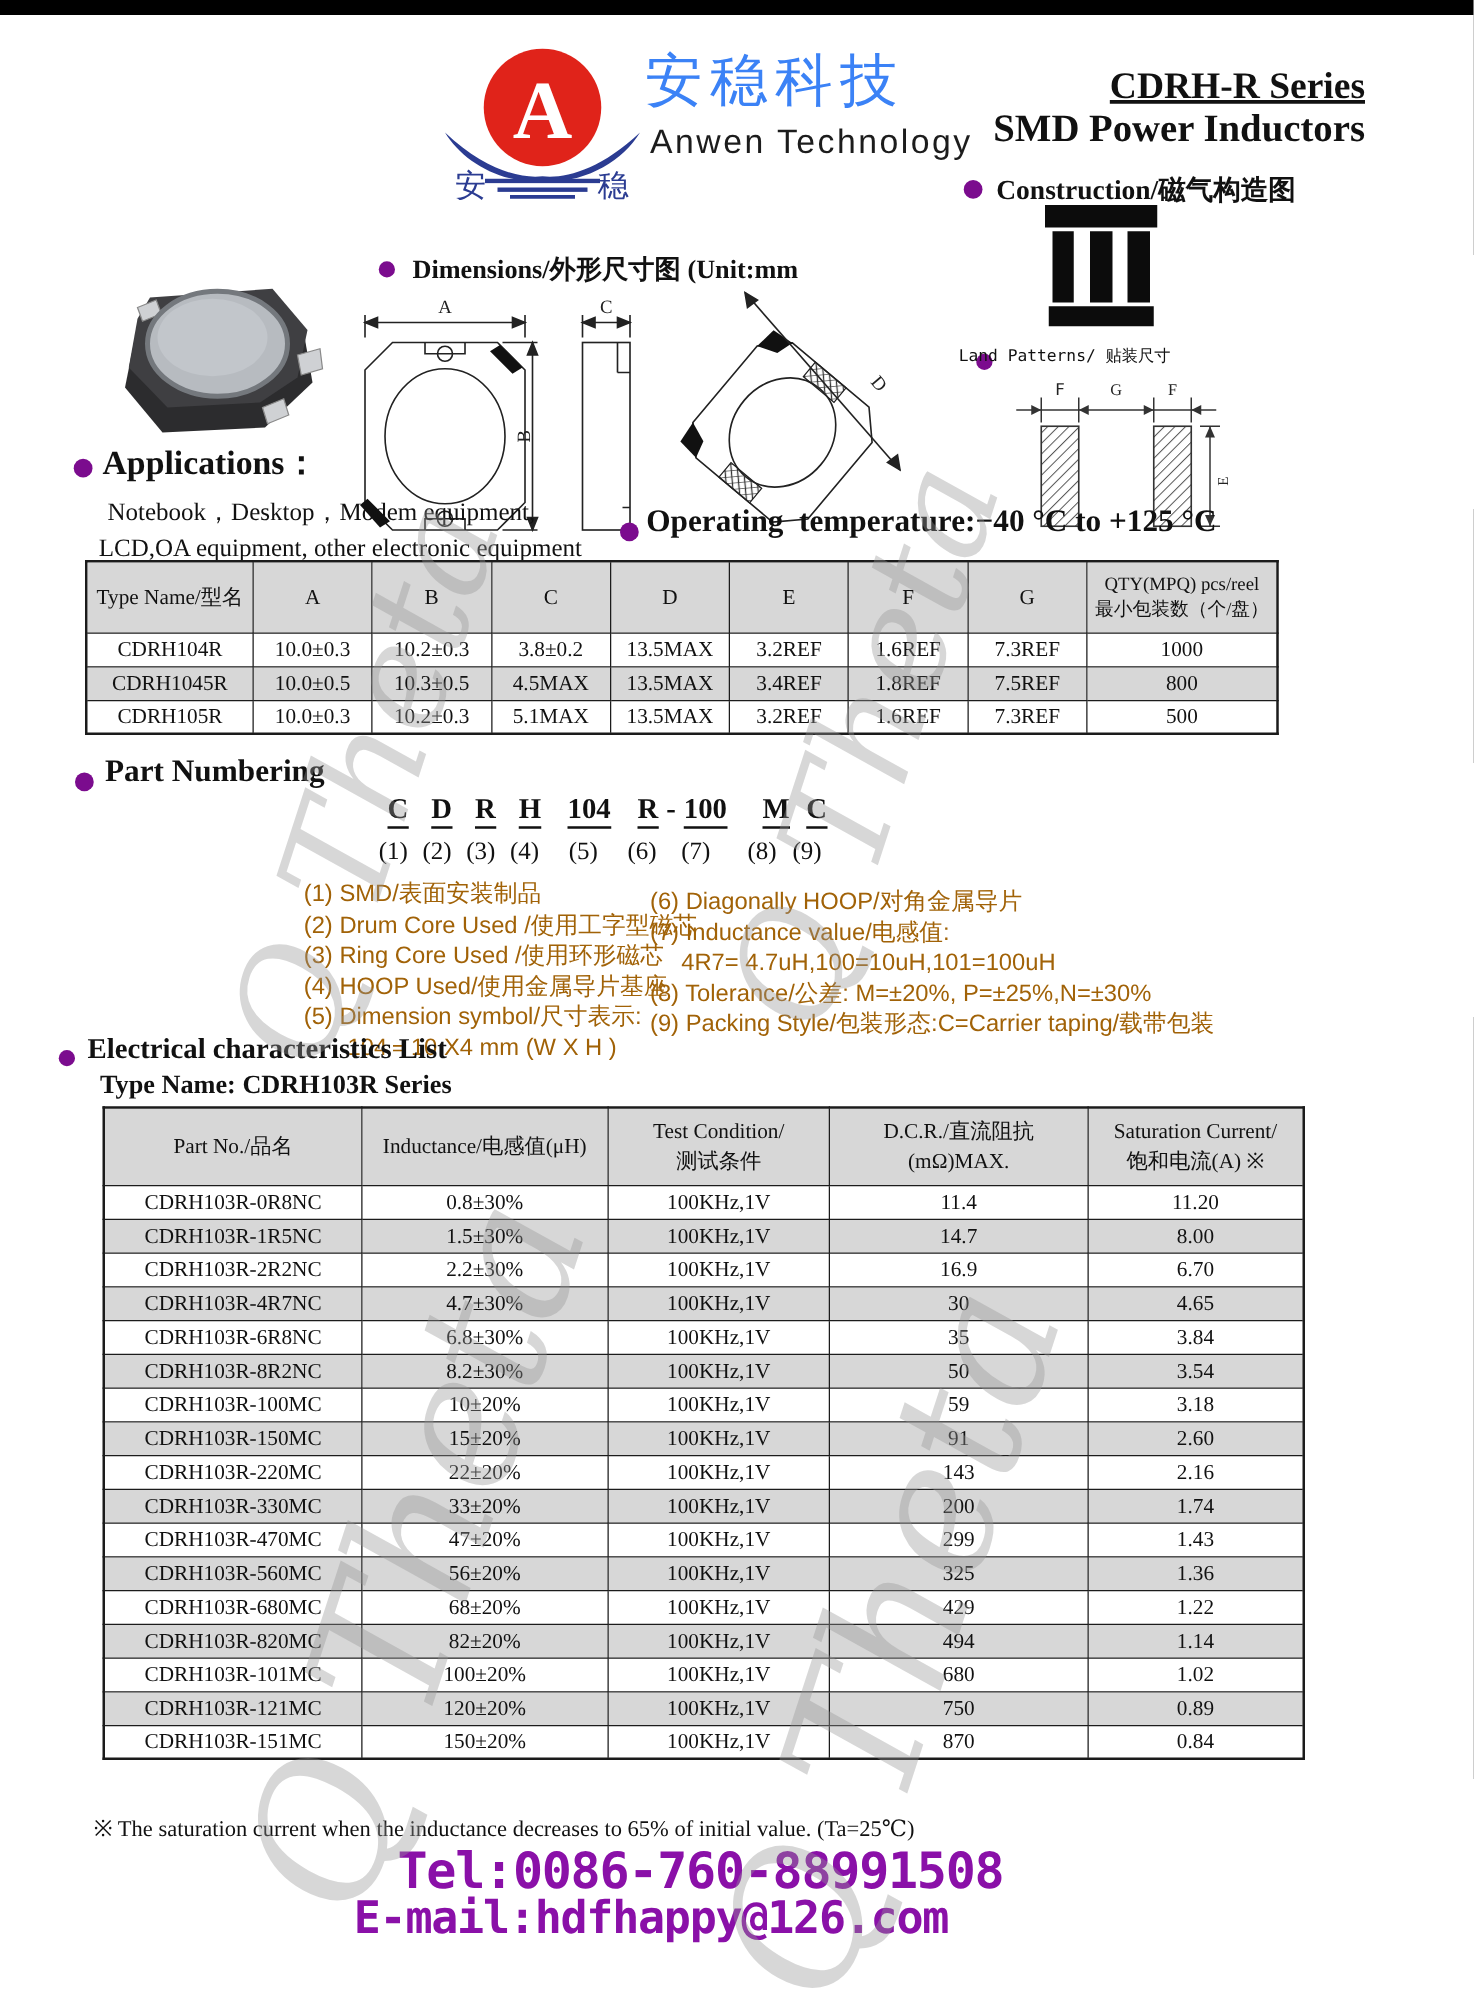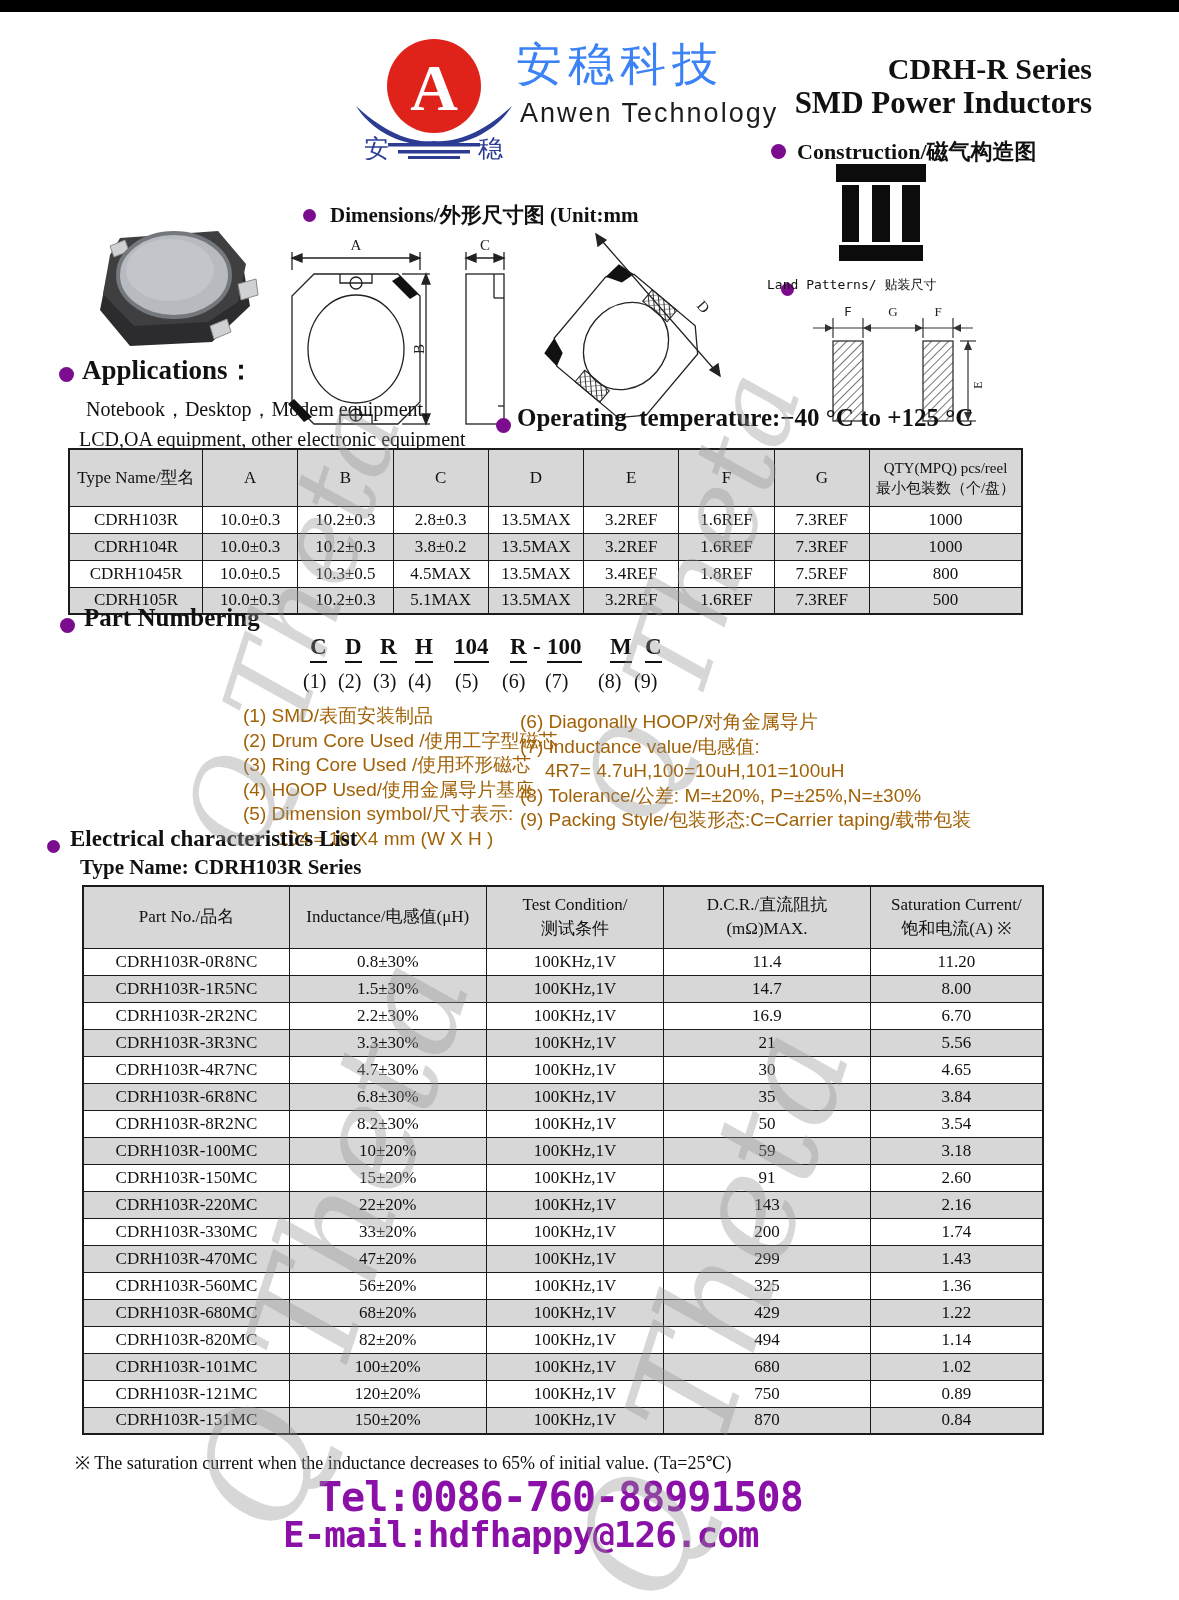--- a/index.html
+++ b/index.html
@@ -5,21 +5,21 @@
   html,body{margin:0;padding:0;background:#888;}
   .page{position:relative;width:1179px;height:1600px;background:#fff;margin:0 auto;
         font-family:"Liberation Serif","DejaVu Serif",serif;color:#111;overflow:hidden;}
   .abs{position:absolute;}
   .topbar{left:0;top:0;width:1179px;height:12px;background:#000;}
   .bullet{width:15px;height:15px;border-radius:50%;background:#7b0c8e;}
   .bullet.sm{width:13px;height:13px;}
   .h-cn{font-family:"Liberation Sans","DejaVu Sans",sans-serif;font-size:46px;letter-spacing:6px;color:#3b82f6;}
   .h-en{font-family:"Liberation Sans","DejaVu Sans",sans-serif;font-size:27px;letter-spacing:2px;color:#1c1c1c;}
   .series{right:87px;top:52px;text-align:right;line-height:34px;}
-  .series .l1{font-size:30px;font-weight:600;}
+  .series .l1{font-size:30px;font-weight:600;text-decoration:underline;}
   .series .l2{font-size:31px;font-weight:600;}
   .sec-label{font-weight:bold;}
   .mono{font-family:"DejaVu Sans Mono","Liberation Mono",monospace;}
   table{border-collapse:collapse;table-layout:fixed;background:#fff;}
   th,td{border:1px solid #1b1b1b;text-align:center;font-weight:normal;padding:0 2px;overflow:hidden;}
   .t1{left:68px;top:448px;width:955px;border:2px solid #1b1b1b;}
   .t1 thead tr{height:57px;background:#d7d7d7;padding-left:29px;}
   .t1 th{font-size:17px;}
   .t1 tbody tr{height:27px;}
   .t1 td{font-size:17px;}
@@ -228,31 +228,20 @@
         <th>F</th>
         <th>G</th>
         <th>
           <span class="qty2">QTY(MPQ) pcs/reel</span>
           <span class="qty2">最小包装数（个/盘）</span>
         </th>
       </tr>
     </thead>
     <tbody>
         <tr>
-          <td>CDRH103R</td>
-          <td>10.0±0.3</td>
-          <td>10.2±0.3</td>
-          <td>2.8±0.3</td>
-          <td>13.5MAX</td>
-          <td>3.2REF</td>
-          <td>1.6REF</td>
-          <td>7.3REF</td>
-          <td>1000</td>
-        </tr>
-        <tr>
           <td>CDRH104R</td>
           <td>10.0±0.3</td>
           <td>10.2±0.3</td>
           <td>3.8±0.2</td>
           <td>13.5MAX</td>
           <td>3.2REF</td>
           <td>1.6REF</td>
           <td>7.3REF</td>
           <td>1000</td>
         </tr>
@@ -372,27 +361,20 @@
           <td>8.00</td>
         </tr>
         <tr>
           <td>CDRH103R-2R2NC</td>
           <td>2.2±30%</td>
           <td>100KHz,1V</td>
           <td>16.9</td>
           <td>6.70</td>
         </tr>
         <tr>
-          <td>CDRH103R-3R3NC</td>
-          <td>3.3±30%</td>
-          <td>100KHz,1V</td>
-          <td>21</td>
-          <td>5.56</td>
-        </tr>
-        <tr>
           <td>CDRH103R-4R7NC</td>
           <td>4.7±30%</td>
           <td>100KHz,1V</td>
           <td>30</td>
           <td>4.65</td>
         </tr>
         <tr>
           <td>CDRH103R-6R8NC</td>
           <td>6.8±30%</td>
           <td>100KHz,1V</td>

